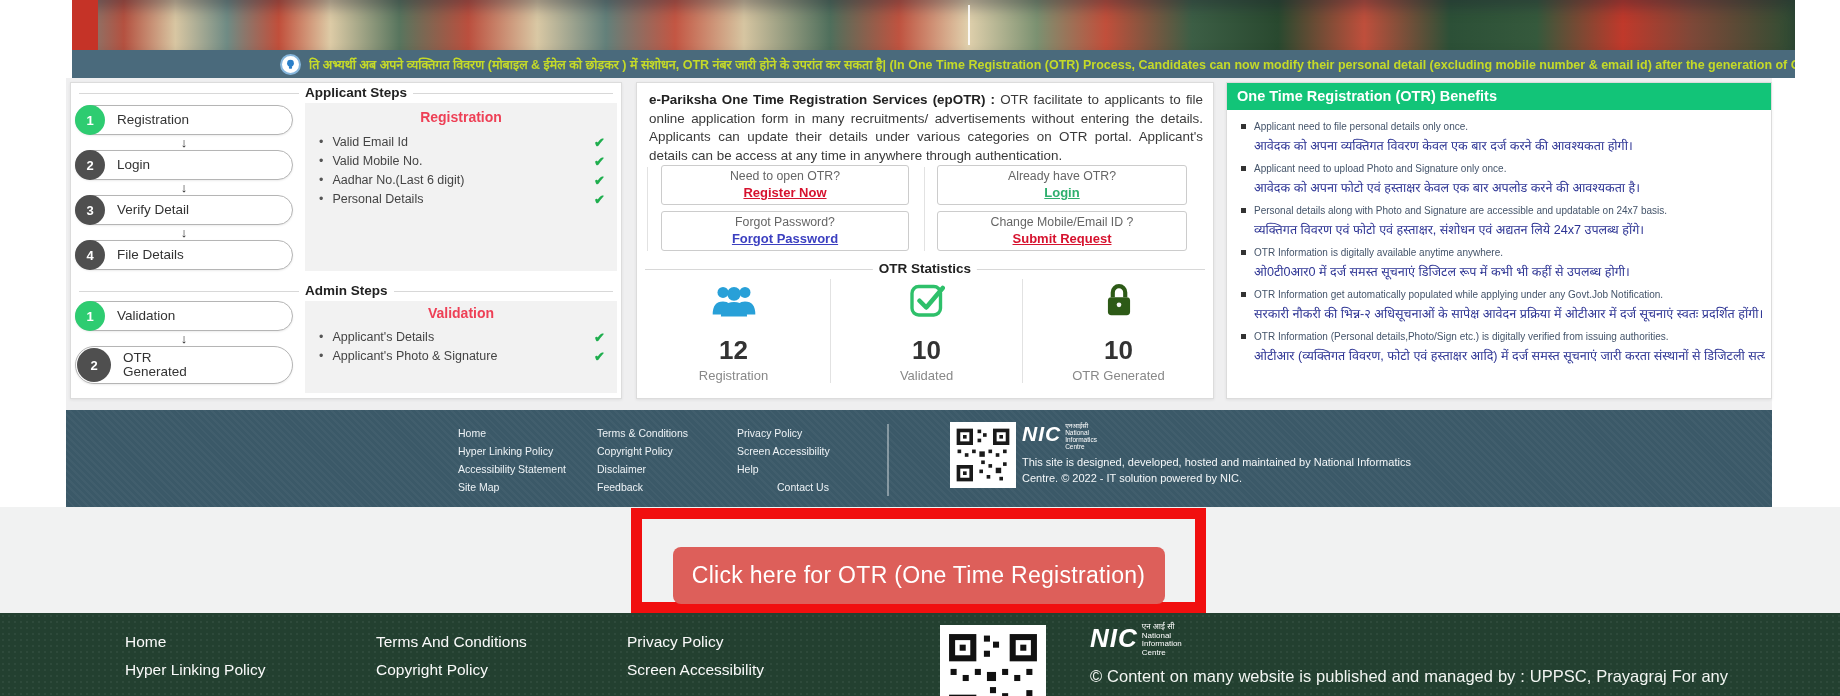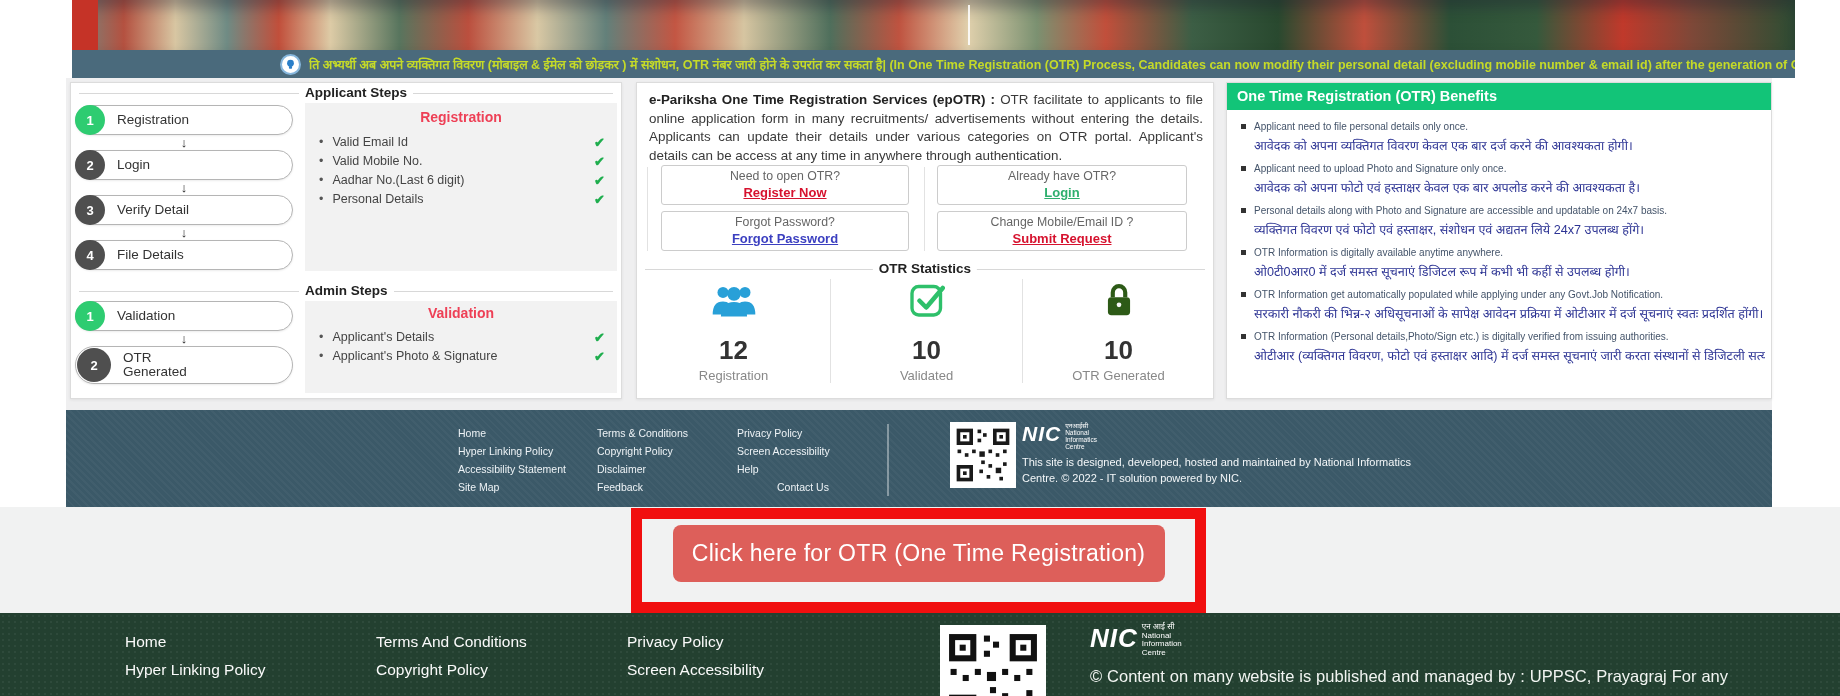--- a/index.html
+++ b/index.html
@@ -78,21 +78,21 @@
   .nic{position:absolute;color:#fff;white-space:nowrap;}
   .nic-txt{font-weight:bold;font-style:italic;letter-spacing:1px;color:#fff;}
   .nic-mini{display:inline-block;vertical-align:top;color:#fff;margin-left:4px;white-space:normal;}
   #if-nic .nic-txt{font-size:21px;}
   #if-nic .nic-mini{font-size:6.5px;line-height:7px;width:48px;}
   .ifcredit{position:absolute;font-size:11px;color:#f4f7f9;white-space:nowrap;}
 
   
   #grayband{left:0;top:507px;width:1840px;height:106px;background:#f1f2f2;}
   #redbox{left:631px;top:508px;width:575px;height:105px;border:11px solid #f10f0f;background:transparent;}
-  #ctabtn{position:absolute;left:50%;transform:translateX(-50%);top:6px;width:492px;height:57px;background:#dd5f5a;border:none;border-radius:8px;color:#fff;font-size:23px;letter-spacing:.3px;cursor:pointer;line-height:57px;text-align:center;padding:0;}
+  #ctabtn{position:absolute;left:50%;transform:translateX(-50%);top:28px;width:492px;height:57px;background:#dd5f5a;border:none;border-radius:8px;color:#fff;font-size:23px;letter-spacing:.3px;cursor:pointer;line-height:57px;text-align:center;padding:0;}
 
   
   #bfooter{left:0;top:613px;width:1840px;height:83px;background:#234030;
     background-image:radial-gradient(rgba(255,255,255,.05) 1px,transparent 1px);background-size:6px 6px;}
   .bflink{position:absolute;font-size:15.5px;color:#fafafa;line-height:22px;cursor:pointer;white-space:nowrap;}
   #bf-nic .nic-txt{font-size:26px;}
   #bf-nic .nic-mini{font-size:8px;line-height:8.5px;width:62px;}
   #bfcopy{position:absolute;left:1090px;top:54px;width:638px;font-size:16.5px;color:#f2f5f2;text-align:justify;text-align-last:justify;white-space:nowrap;}
 </style>
 </head>

